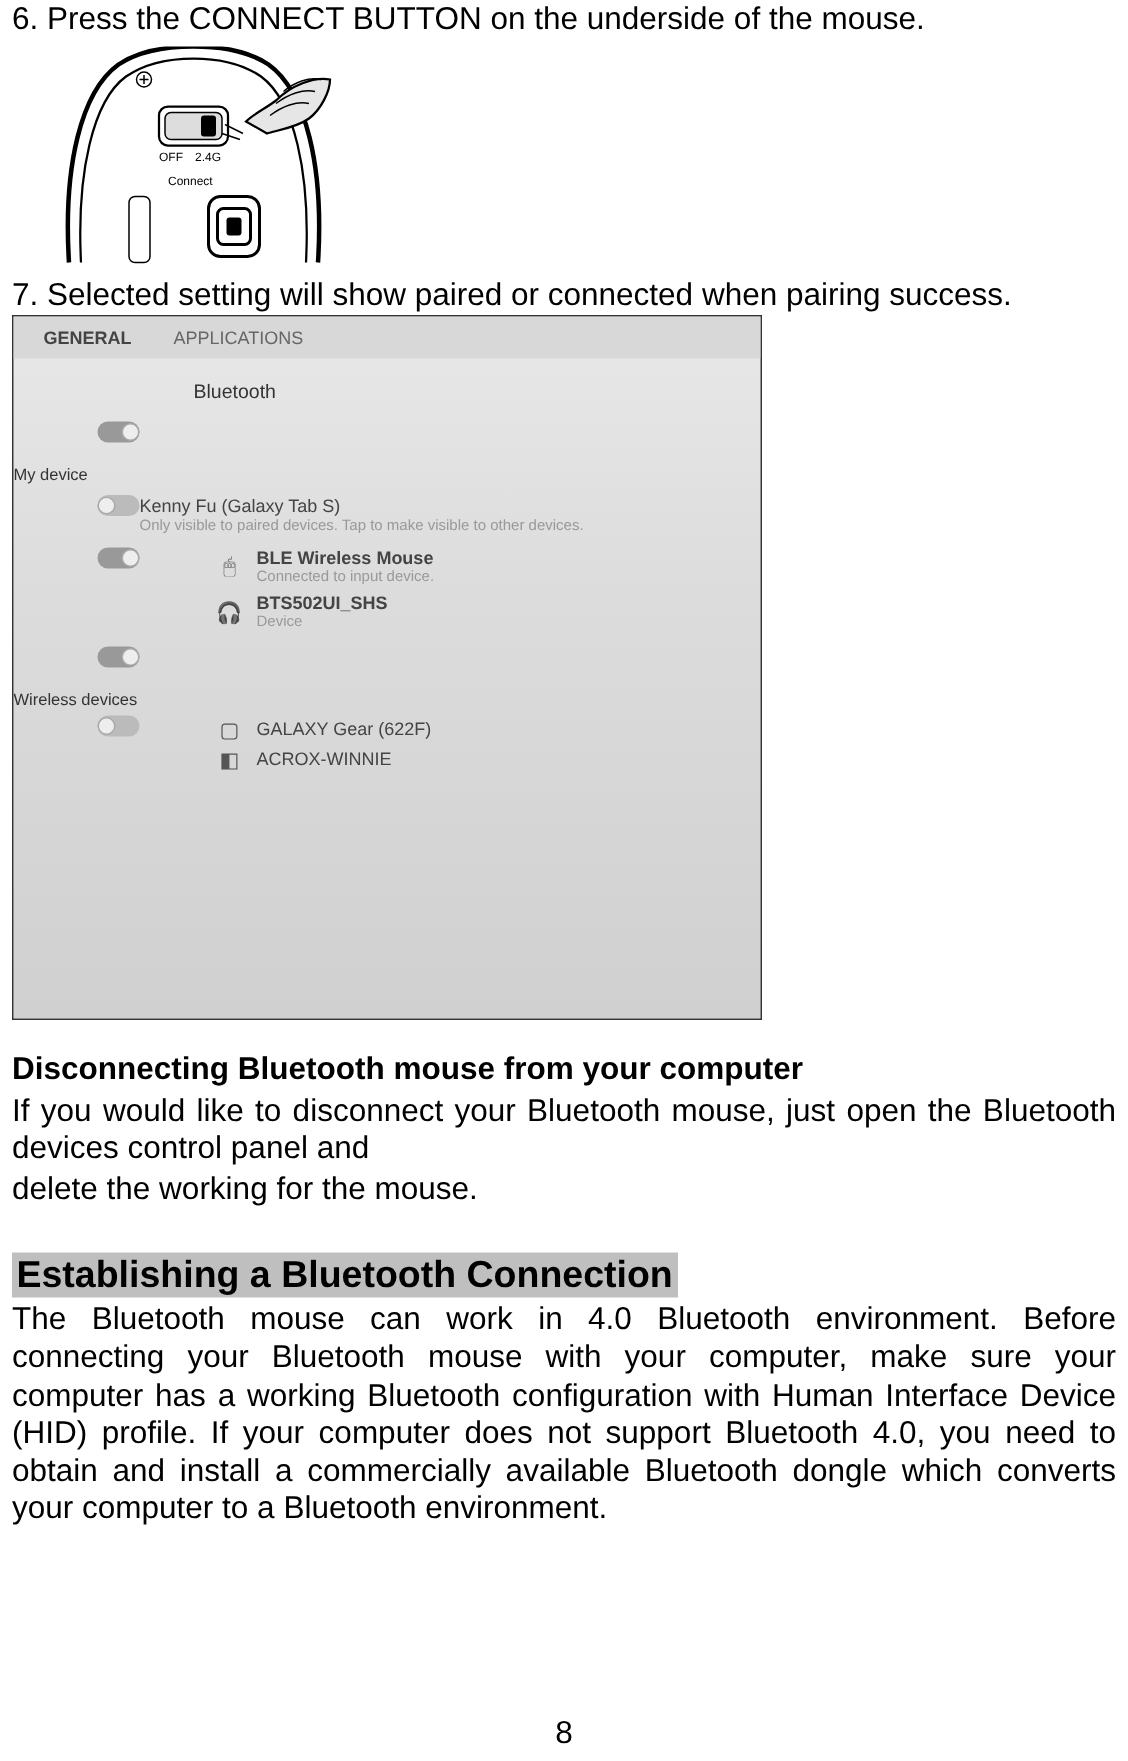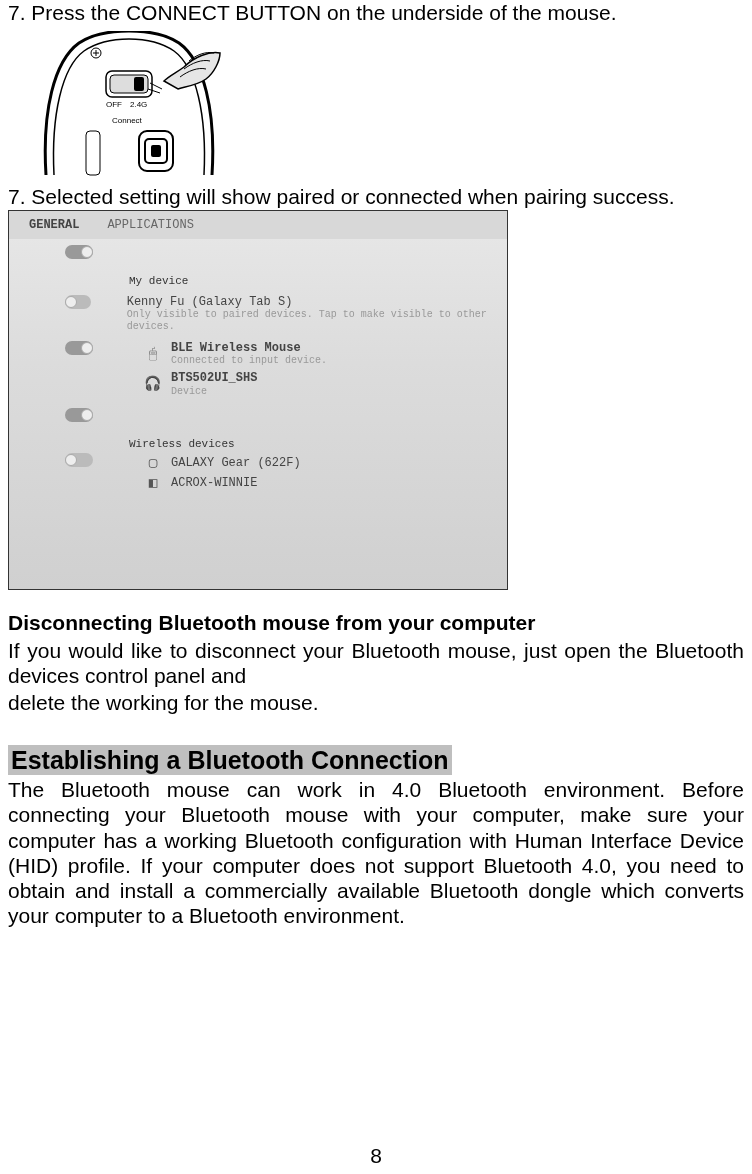--- a/index.html
+++ b/index.html
@@ -18,27 +18,26 @@
     .mouse-diagram {
       width: 190px;
       height: 145px;
       margin: 6px 0 8px 26px;
       position: relative;
     }
     .mouse-diagram svg { width: 100%; height: 100%; }
     .step7 { margin-bottom: 1px; }
     .screenshot {
       width: 500px;
-      height: 380px;
+      height: 470px;
       background: linear-gradient(to bottom, #e8e8e8 0%, #dcdcdc 40%, #d0d0d0 100%);
       border: 1px solid #333;
       margin-bottom: 20px;
       position: relative;
       overflow: hidden;
-      font-family: Liberation Mono, monospace;
     }
     .tabs {
       display: flex;
       height: 28px;
       background: #d8d8d8;
       align-items: center;
       padding-left: 20px;
       gap: 28px;
       font-size: 12px;
       color: #666;
@@ -76,21 +75,21 @@
       margin: 4px 0;
     }
     .device-icon {
       width: 16px; height: 16px;
       display: flex; align-items: center; justify-content: center;
       font-size: 14px; color: #555;
     }
     .device-info { font-size: 12px; color: #444; }
     .device-name { font-weight: bold; }
     .device-sub { font-size: 10px; color: #999; }
-    .sub-label { font-size: 11px; padding-left: 120px; color: #333; margin-top: 10px; }
+    .sub-label { font-size: 11px; color: #333; margin-top: 10px; }
     .heading-plain {
       font-weight: bold;
       margin-top: 2px;
       margin-bottom: 2px;
     }
     .body-text {
       text-align: justify;
       margin-bottom: 2px;
     }
     .heading-highlight {
@@ -108,21 +107,21 @@
       left: 0;
       right: 0;
       text-align: center;
       font-size: 21px;
     }
     .justify { text-align: justify; }
   </style>
 </head>
 <body>
 
-<p class="step6">7. Press the CONNECT BUTTON on the underside of the mouse.</p>
+<p class="step6">6. Press the CONNECT BUTTON on the underside of the mouse.</p>
 
 <div class="mouse-diagram">
   <svg viewBox="0 0 190 145">
 
     <path d="M12,144 C8,80 20,30 45,12 C60,2 80,0 95,0 C110,0 130,2 145,12 C170,30 182,80 178,144" fill="none" stroke="#000" stroke-width="3"></path>
     <path d="M20,144 C17,84 28,36 50,20 C63,11 80,8 95,8 C110,8 127,11 140,20 C162,36 173,84 170,144" fill="none" stroke="#000" stroke-width="1.5"></path>
 
     <circle cx="62" cy="22" r="5" fill="none" stroke="#000" stroke-width="1"></circle>
     <line x1="59" y1="22" x2="65" y2="22" stroke="#000" stroke-width="1"></line>
     <line x1="62" y1="19" x2="62" y2="25" stroke="#000" stroke-width="1"></line>
@@ -153,31 +152,32 @@
   </svg>
 </div>
 
 <p class="step7">7. Selected setting will show paired or connected when pairing success.</p>
 
 <div class="screenshot">
   <div class="tabs">
     <span class="tab-active">GENERAL</span>
     <span>APPLICATIONS</span>
   </div>
+  <div class="section-title">Bluetooth</div>
   <div class="toggle-row">
     <div class="toggle on">
         <div class="toggle-thumb"></div>
       </div>
   </div>
   <div class="sub-label">My device</div>
   <div class="toggle-row" style="align-items:flex-start;">
     <div class="toggle">
         <div class="toggle-thumb"></div>
       </div>
-    <div style="margin-left:36px;">
+    <div style="">
       <div class="device-info">Kenny Fu (Galaxy Tab S)</div>
       <div class="device-sub">Only visible to paired devices. Tap to make visible to other devices.</div>
     </div>
   </div>
   <div class="toggle-row" style="padding-top:2px;">
     <div class="toggle on">
         <div class="toggle-thumb"></div>
       </div>
   </div>
   <div class="device-row" style="margin-top:-20px;">

